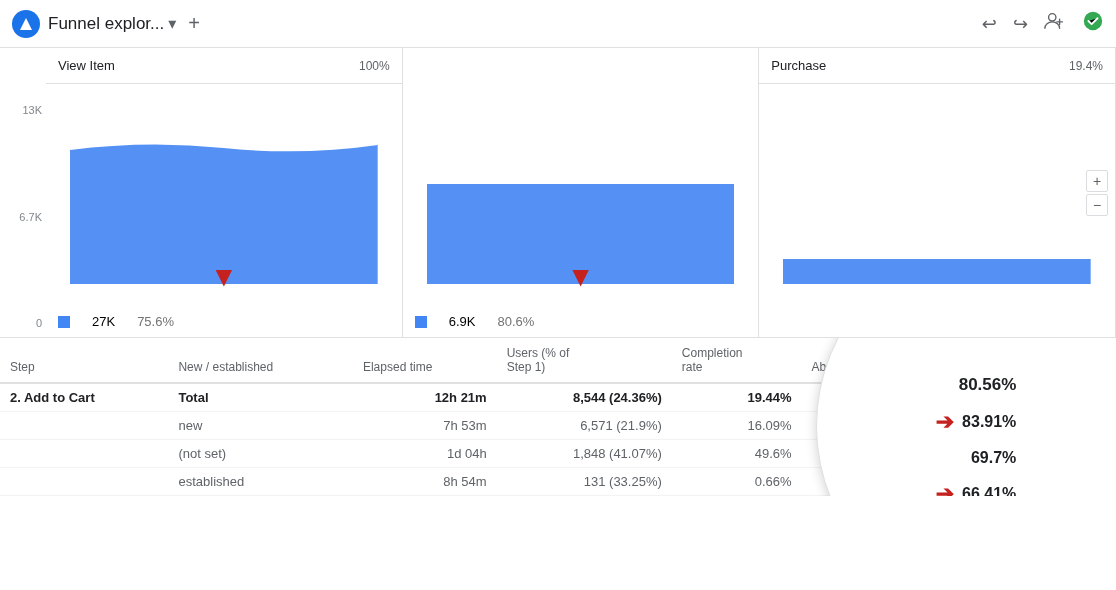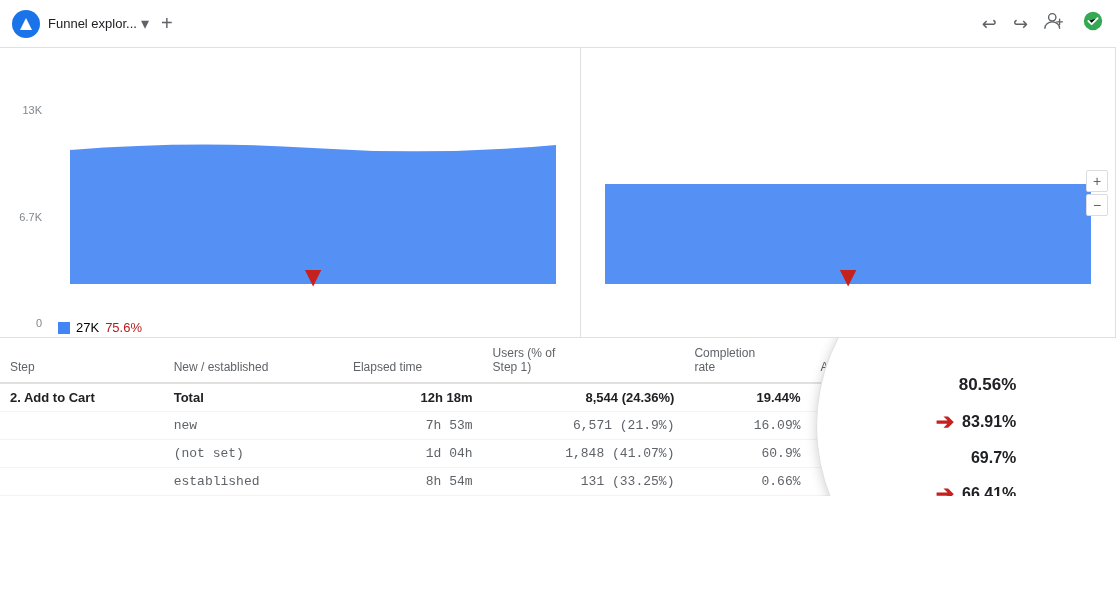--- a/index.html
+++ b/index.html
@@ -10,21 +10,21 @@
       display: flex; align-items: center; height: 48px;
       border-bottom: 1px solid #e0e0e0; padding: 0 12px;
       background: #fff;
     }
     .tab-logo {
       width: 28px; height: 28px; border-radius: 50%;
       background: #1a73e8; display: flex; align-items: center; justify-content: center;
       color: #fff; font-size: 14px; font-weight: bold; margin-right: 8px;
     }
     .tab-title {
-      font-size: 13px; color: #202124; font-weight: 500; margin-right: 4px;
+      font-size: 17px; color: #202124; font-weight: 500; margin-right: 4px;
     }
     .tab-chevron { color: #5f6368; font-size: 16px; cursor: pointer; }
     .tab-add { margin-left: 12px; color: #5f6368; font-size: 20px; cursor: pointer; }
     .tab-bar-right { margin-left: auto; display: flex; align-items: center; gap: 16px; }
     .header-icon { font-size: 18px; color: #5f6368; cursor: pointer; }
     .header-icon.green { color: #34a853; font-size: 20px; }
 
     
     .chart-area {
       display: flex; height: 290px; border-bottom: 1px solid #e0e0e0;
@@ -53,26 +53,26 @@
     .bar-container {
       flex: 1; position: relative; padding: 0 24px; display: flex; align-items: flex-end;
       padding-bottom: 48px;
     }
 
     
     .bar-svg { width: 100%; }
 
     
     .drop-row {
-      position: absolute; bottom: 2px; left: 12px; right: 12px;
-      display: flex; align-items: center; gap: 6px; font-size: 13px;
+      position: absolute; bottom: 8px; left: 12px; right: 12px;
+      display: flex; align-items: center; gap: 22px; font-size: 13px;
     }
     .drop-box { width: 12px; height: 12px; background: #4285f4; display: inline-block; }
     .drop-text { font-weight: 400; }
-    .drop-pct { color: #b91c1c; }
+    .drop-pct { color: #737373; }
 
     
     .zoom-controls {
       position: absolute; right: 8px; top: 50%; transform: translateY(-50%);
       display: flex; flex-direction: column; gap: 2px;
     }
     .zoom-btn {
       width: 22px; height: 22px; border: 1px solid #dadce0; background: #fff;
       cursor: pointer; display: flex; align-items: center; justify-content: center;
       font-size: 14px; color: #5f6368; border-radius: 2px;
@@ -89,21 +89,21 @@
       padding: 8px 10px; text-align: left; color: #5f6368;
       font-weight: 400; font-size: 12px; vertical-align: bottom;
     }
     .data-table th.right { text-align: left; }
     .data-table td {
       padding: 6px 10px; color: #202124; border-bottom: 1px solid #f1f3f4;
       vertical-align: middle;
     }
     .data-table td.right { text-align: right; }
     .data-table tr.total-row td { font-weight: 400; }
-    .data-table tr.sub-row td { color: #5f6368; font-weight: 400; font-family: Liberation Mono, monospace; }
+    .data-table tr.sub-row td { color: #5f6368; font-weight: 400; }
 
     .table-container { position: relative; overflow: hidden; }
 
     .col-content {
       display: flex; flex-direction: column; height: 100%;
     }
   </style>
 </head>
 <body>
 
@@ -140,20 +140,24 @@
   <div class="y-axis">
     <span>13K</span>
     <span>6.7K</span>
     <span>0</span>
   </div>
 
   <div class="funnel-columns">
 
     <div class="funnel-col">
       <div class="col-content">
+        <div class="col-header">
+          <span class="col-header-label">View Item</span>
+          <span class="col-header-pct">100%</span>
+        </div>
         <div class="bar-container" style="position:relative;">
           <svg class="bar-svg" height="160" viewBox="0 0 260 160" preserveAspectRatio="none">
 
             <path d="M0,20 Q65,10 130,18 Q195,26 260,15 L260,155 L0,155 Z" fill="#4285f4" opacity="0.9"></path>
             <path d="M0,20 Q65,10 130,18 Q195,26 260,15" fill="none" stroke="white" stroke-width="2"></path>
           </svg>
 
           <div style="position:absolute; bottom:44px; left:50%; transform:translateX(-50%); color:#c5221f; font-size:28px;">▼</div>
 
           <div class="drop-row">
@@ -167,24 +171,42 @@
 
     <div class="funnel-col">
       <div class="col-content">
         <div class="bar-container" style="position:relative;">
           <svg class="bar-svg" height="160" viewBox="0 0 260 160" preserveAspectRatio="none">
             <rect x="0" y="55" width="260" height="100" fill="#4285f4" opacity="0.9"></rect>
           </svg>
 
           <div style="position:absolute; bottom:44px; left:50%; transform:translateX(-50%); color:#c5221f; font-size:28px;">▼</div>
 
-        </div>
-      </div>
-    </div>
-
+          <div class="drop-row">
+            <span class="drop-box"></span>
+            <span class="drop-text">6.9K</span>
+            <span class="drop-pct">80.6%</span>
+          </div>
+        </div>
+      </div>
+    </div>
+
+    <div class="funnel-col">
+      <div class="col-content">
+        <div class="col-header">
+          <span class="col-header-label">Purchase</span>
+          <span class="col-header-pct">19.4%</span>
+        </div>
+        <div class="bar-container" style="position:relative;">
+          <svg class="bar-svg" height="160" viewBox="0 0 260 160" preserveAspectRatio="none">
+            <rect x="0" y="130" width="260" height="25" fill="#4285f4" opacity="0.9"></rect>
+          </svg>
+        </div>
+      </div>
+    </div>
 
     <div class="zoom-controls">
       <button class="zoom-btn">+</button>
       <button class="zoom-btn">−</button>
     </div>
   </div>
 </div>
 
 <div class="table-container" style="position:relative; overflow:hidden;">
   <table class="data-table">
@@ -197,21 +219,21 @@
         <th class="right">Completion<br>rate</th>
         <th class="right">Abandonments</th>
         <th class="right">Abandonment<br>rate</th>
       </tr>
     </thead>
     <tbody>
 
       <tr class="total-row">
         <td><strong>2. Add to Cart</strong></td>
         <td><strong>Total</strong></td>
-        <td class="right"><strong>12h 18m</strong></td>
+        <td class="right"><strong>12h 21m</strong></td>
         <td class="right"><strong>8,544 (24.36%)</strong></td>
         <td class="right"><strong>19.44%</strong></td>
         <td class="right"></td>
         <td class="right"><strong>80.56%</strong></td>
       </tr>
 
       <tr class="sub-row">
         <td></td>
         <td>new</td>
         <td class="right">7h 53m</td>
@@ -219,21 +241,21 @@
         <td class="right">16.09%</td>
         <td class="right"></td>
         <td class="right">83.91%</td>
       </tr>
 
       <tr class="sub-row">
         <td></td>
         <td>(not set)</td>
         <td class="right">1d 04h</td>
         <td class="right">1,848 (41.07%)</td>
-        <td class="right">60.9%</td>
+        <td class="right">49.6%</td>
         <td class="right"></td>
         <td class="right">69.7%</td>
       </tr>
 
       <tr class="sub-row">
         <td></td>
         <td>established</td>
         <td class="right">8h 54m</td>
         <td class="right">131 (33.25%)</td>
         <td class="right">0.66%</td>

